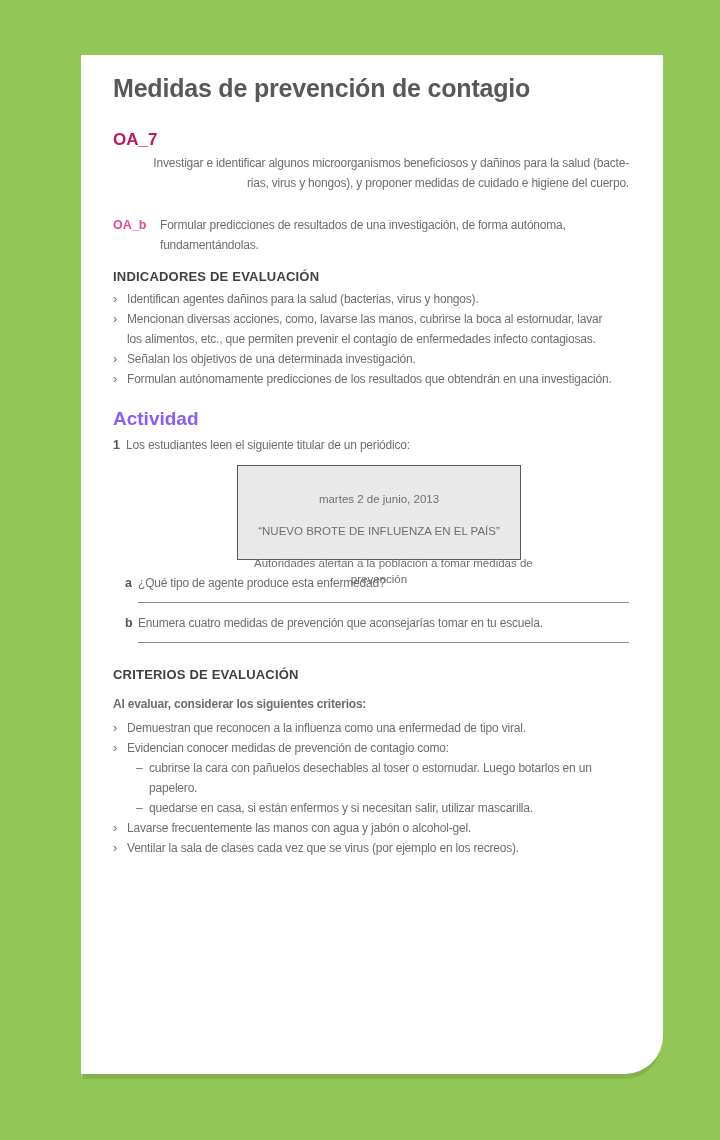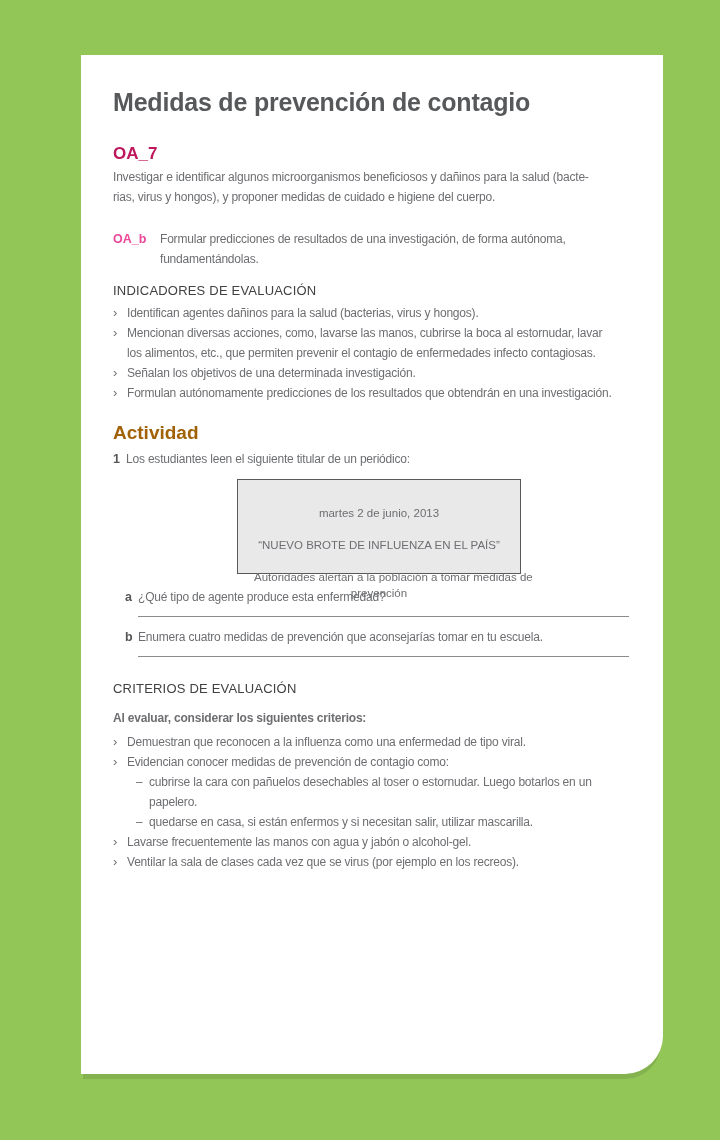--- a/index.html
+++ b/index.html
@@ -11,21 +11,21 @@
     position: relative;
     overflow: hidden;
     font-family: "Liberation Sans", sans-serif;
   }
   .page {
     position: absolute;
     left: 81px; top: 55px;
     width: 582px; height: 1019px;
     background: #ffffff;
     border-radius: 0 0 38px 0;
-    padding: 32px 34px 0 32px;
+    padding: 18px 34px 0 32px;
     box-sizing: border-box;
     box-shadow: 0 7px 0 -2px rgba(0,0,0,0.10);
   }
   .title {
     margin: 0;
     font-size: 25px; line-height: 30px;
     font-weight: 700;
     letter-spacing: -0.2px;
     color: #57585A;
   }
@@ -34,46 +34,46 @@
     font-size: 17px; line-height: 21px;
     font-weight: 700;
     color: #be185d;
   }
   .txt {
     font-size: 12px; line-height: 20px;
     letter-spacing: -0.2px;
     color: #6D6E71;
     white-space: pre;
   }
-  .para { margin: 3px 0 4px; }
+  .para { margin: 3px 0 4px; text-align: right; }
   .oab-row { display: flex; margin-top: 22px; }
   .oab-label {
     flex: none; width: 47px;
     font-size: 12.5px; line-height: 20px;
     font-weight: 700; color: #ec4899;
   }
   .section-heading {
     margin: 14px 0 0;
     font-size: 13px; line-height: 16px;
-    font-weight: 400;
+    font-weight: 700;
     letter-spacing: 0.2px;
     color: #414042;
   }
   .bullet-list { margin-top: 4px; }
   .bullet-row { display: flex; }
   .marker {
     flex: none; width: 14px;
     font-size: 13px; line-height: 20px;
     color: #6D6E71;
   }
   .green-heading {
     margin: 18px 0 0;
     font-size: 19px; line-height: 24px;
     font-weight: 700;
-    color: #a16207;
+    color: #8b5cf6;
   }
   .num-row { display: flex; margin-top: 4px; }
   .num-label {
     flex: none; width: 13px;
     font-size: 12.5px; line-height: 20px;
     font-weight: 700; color: #555658;
   }
   .news-box {
     margin: 10px 0 0 124px;
     width: 284px; height: 95px;

